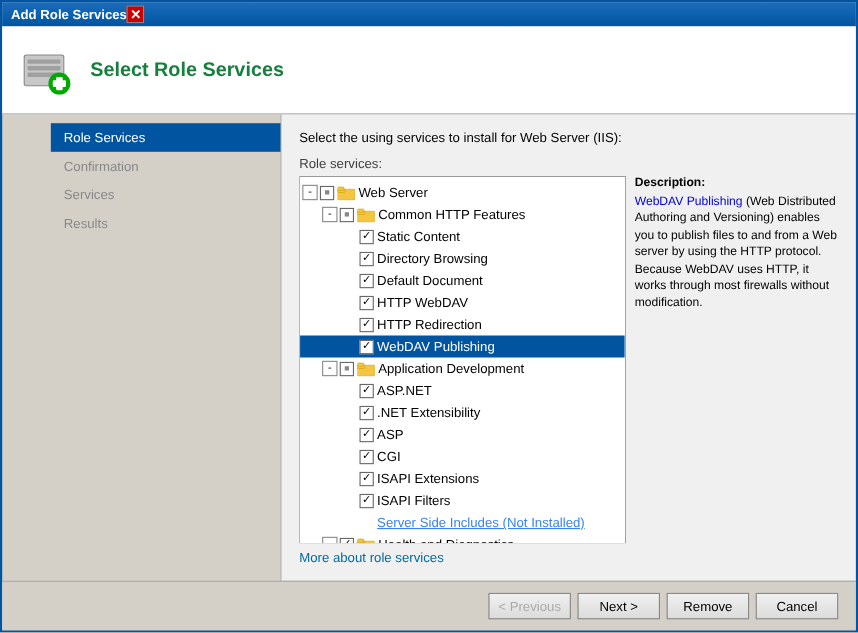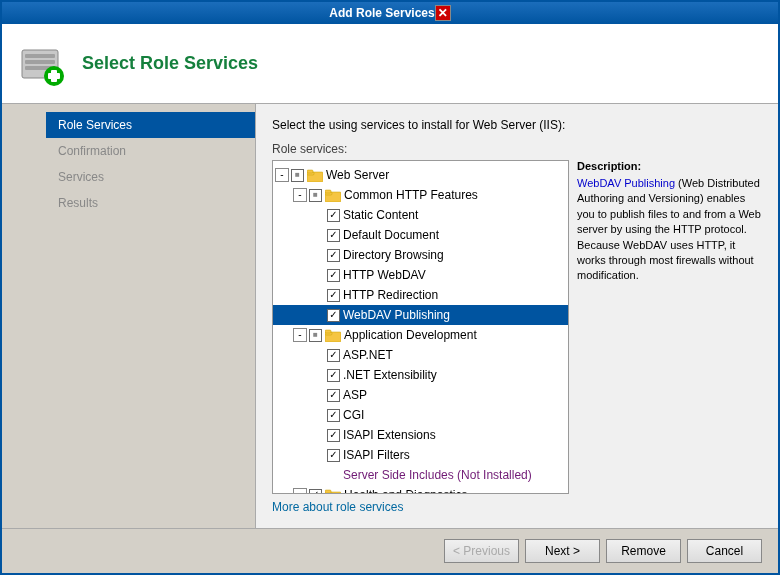--- a/index.html
+++ b/index.html
@@ -20,21 +20,21 @@
       background: #d4d0c8;
     }
     .title-bar {
       background: linear-gradient(to bottom, #1b6dbb, #0054a0);
       color: white;
       padding: 4px 8px;
       font-size: 12px;
       font-weight: bold;
       display: flex;
       align-items: center;
-      justify-content: center;
+      justify-content: flex-start;
       height: 22px;
     }
     .title-bar-close {
       color: white;
       font-size: 12px;
       cursor: pointer;
       width: 16px;
       height: 16px;
       background: #c00;
       display: flex;
@@ -287,27 +287,27 @@
             <div class="tree-item">
               <span class="indent" style="width: 36px; display: inline-block;"></span>
               <span style="display: inline-block; width: 16px;"></span>
               <span class="tree-checkbox checked"></span>
               <span class="tree-label">Static Content</span>
             </div>
             <div class="tree-item">
               <span class="indent" style="width: 36px; display: inline-block;"></span>
               <span style="display: inline-block; width: 16px;"></span>
               <span class="tree-checkbox checked"></span>
+              <span class="tree-label">Directory Browsing</span>
+            </div>
+            <div class="tree-item">
+              <span class="indent" style="width: 36px; display: inline-block;"></span>
+              <span style="display: inline-block; width: 16px;"></span>
+              <span class="tree-checkbox checked"></span>
               <span class="tree-label">Default Document</span>
-            </div>
-            <div class="tree-item">
-              <span class="indent" style="width: 36px; display: inline-block;"></span>
-              <span style="display: inline-block; width: 16px;"></span>
-              <span class="tree-checkbox checked"></span>
-              <span class="tree-label">Directory Browsing</span>
             </div>
             <div class="tree-item">
               <span class="indent" style="width: 36px; display: inline-block;"></span>
               <span style="display: inline-block; width: 16px;"></span>
               <span class="tree-checkbox checked"></span>
               <span class="tree-label">HTTP WebDAV</span>
             </div>
             <div class="tree-item">
               <span class="indent" style="width: 36px; display: inline-block;"></span>
               <span style="display: inline-block; width: 16px;"></span>
@@ -364,21 +364,21 @@
             <div class="tree-item">
               <span class="indent" style="width: 36px; display: inline-block;"></span>
               <span style="display: inline-block; width: 16px;"></span>
               <span class="tree-checkbox checked"></span>
               <span class="tree-label">ISAPI Filters</span>
             </div>
             <div class="tree-item">
               <span class="indent" style="width: 36px; display: inline-block;"></span>
               <span style="display: inline-block; width: 16px;"></span>
               <span style="display: inline-block; width: 16px;"></span>
-              <span class="tree-label" style="color: #701a75;">Server Side Includes  (Not Installed)</span>
+              <span class="tree-label" style="color: #3b82f6; text-decoration: underline;">Server Side Includes  (Not Installed)</span>
             </div>
             <div class="tree-item">
               <span class="indent" style="width: 18px; display: inline-block;"></span>
               <span class="tree-expander">-</span>
               <span class="tree-checkbox checked"></span>
               <svg width="16" height="13" viewBox="0 0 16 13" style="margin-right: 3px; flex-shrink: 0;">
                 <rect x="0" y="3" width="16" height="10" rx="1" fill="#f5c542" stroke="#c8a000" stroke-width="0.5"></rect>
                 <rect x="0" y="3" width="7" height="3" rx="1" fill="#f5c542" stroke="#c8a000" stroke-width="0.5"></rect>
                 <rect x="0" y="1" width="6" height="3" rx="1" fill="#f5c542" stroke="#c8a000" stroke-width="0.5"></rect>
               </svg>

